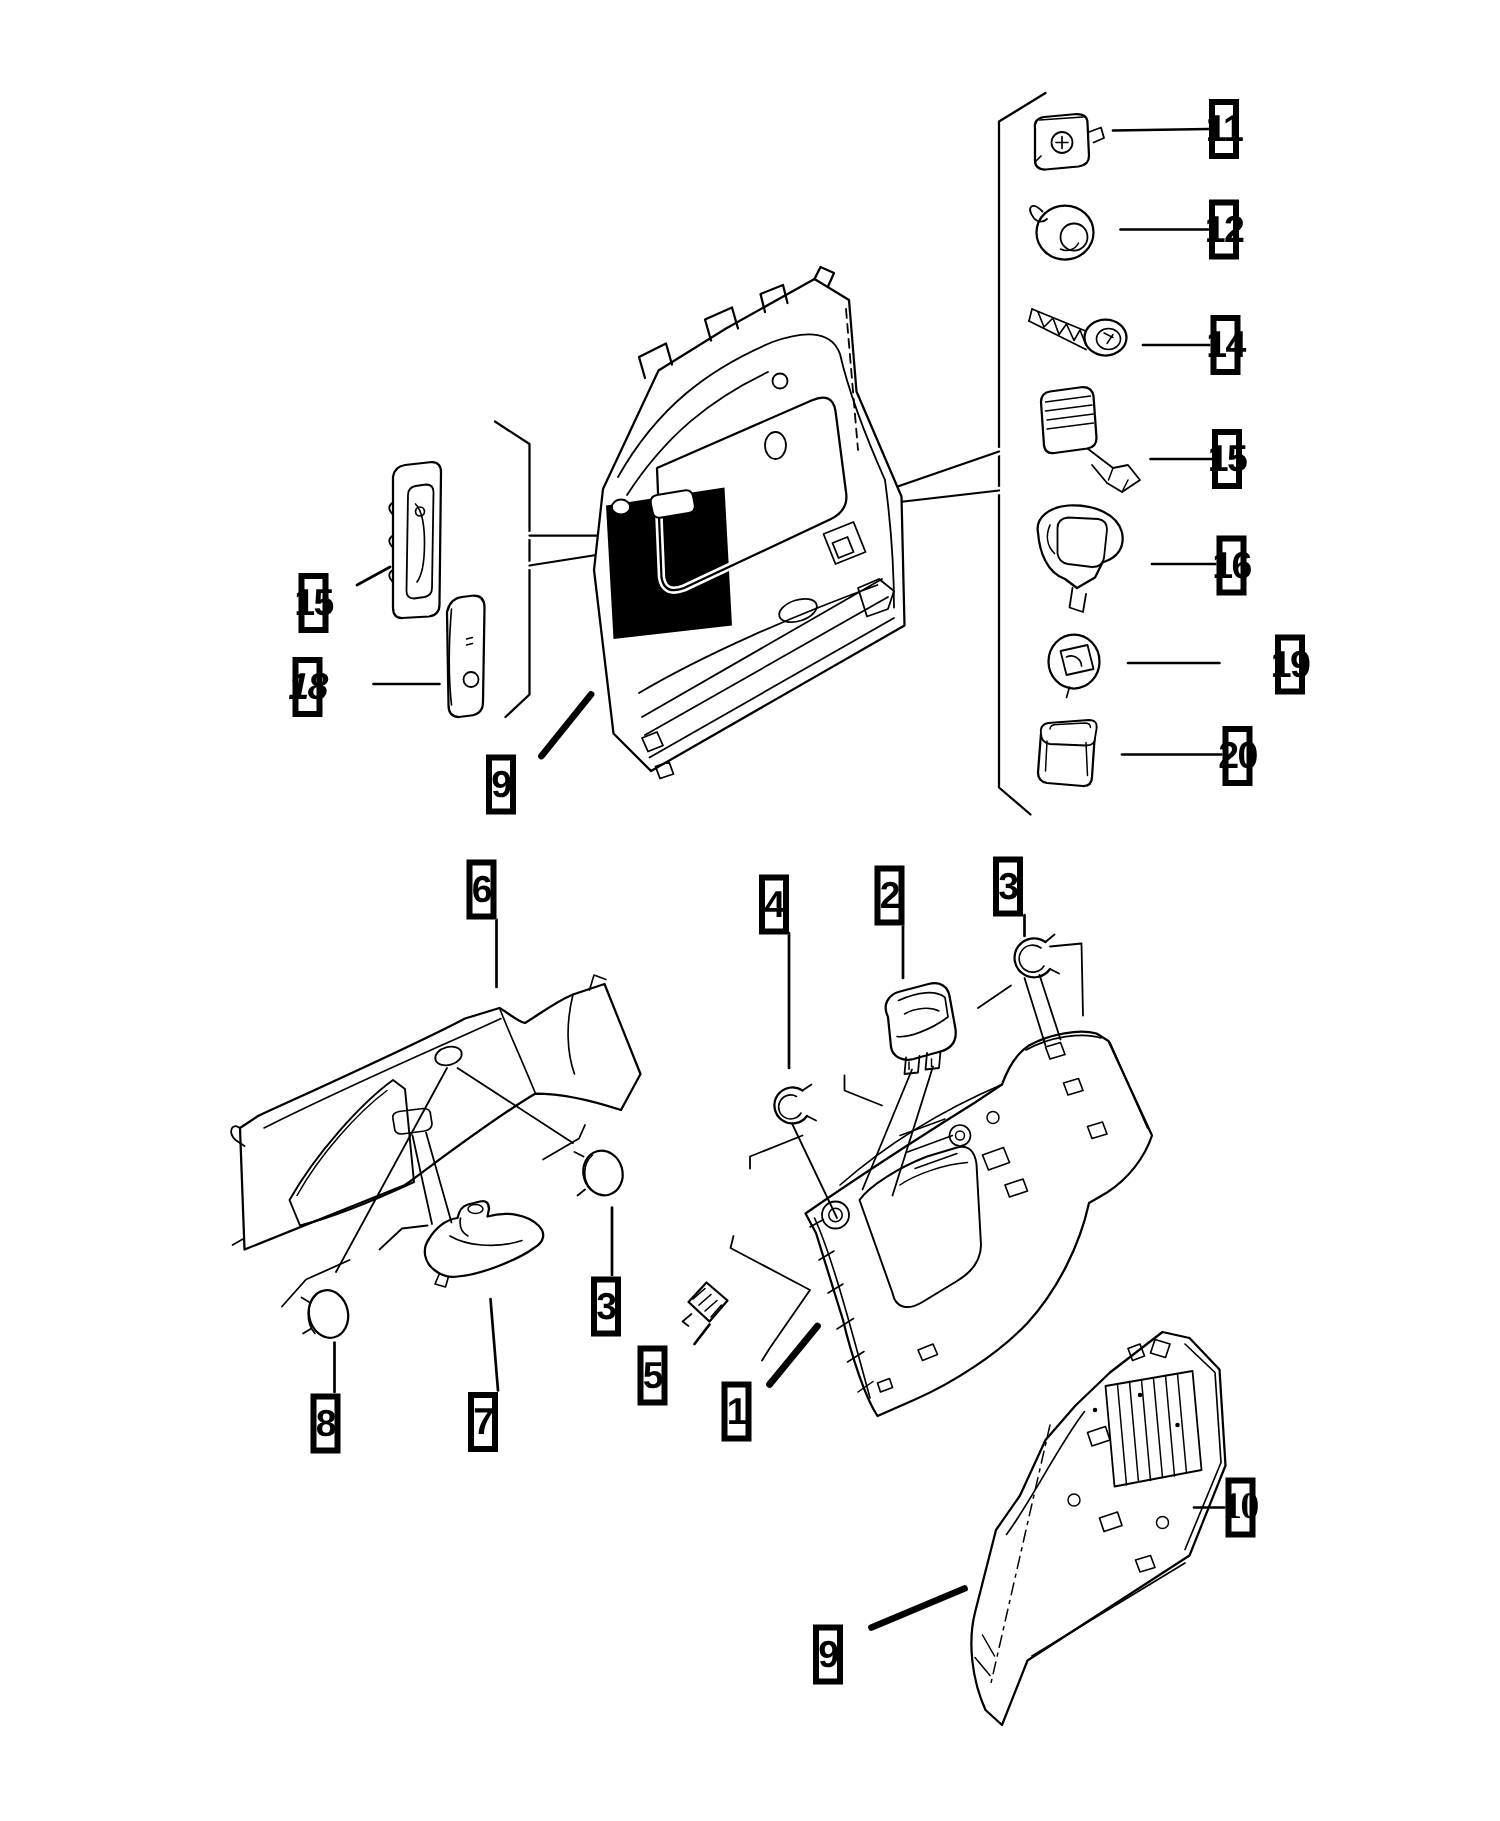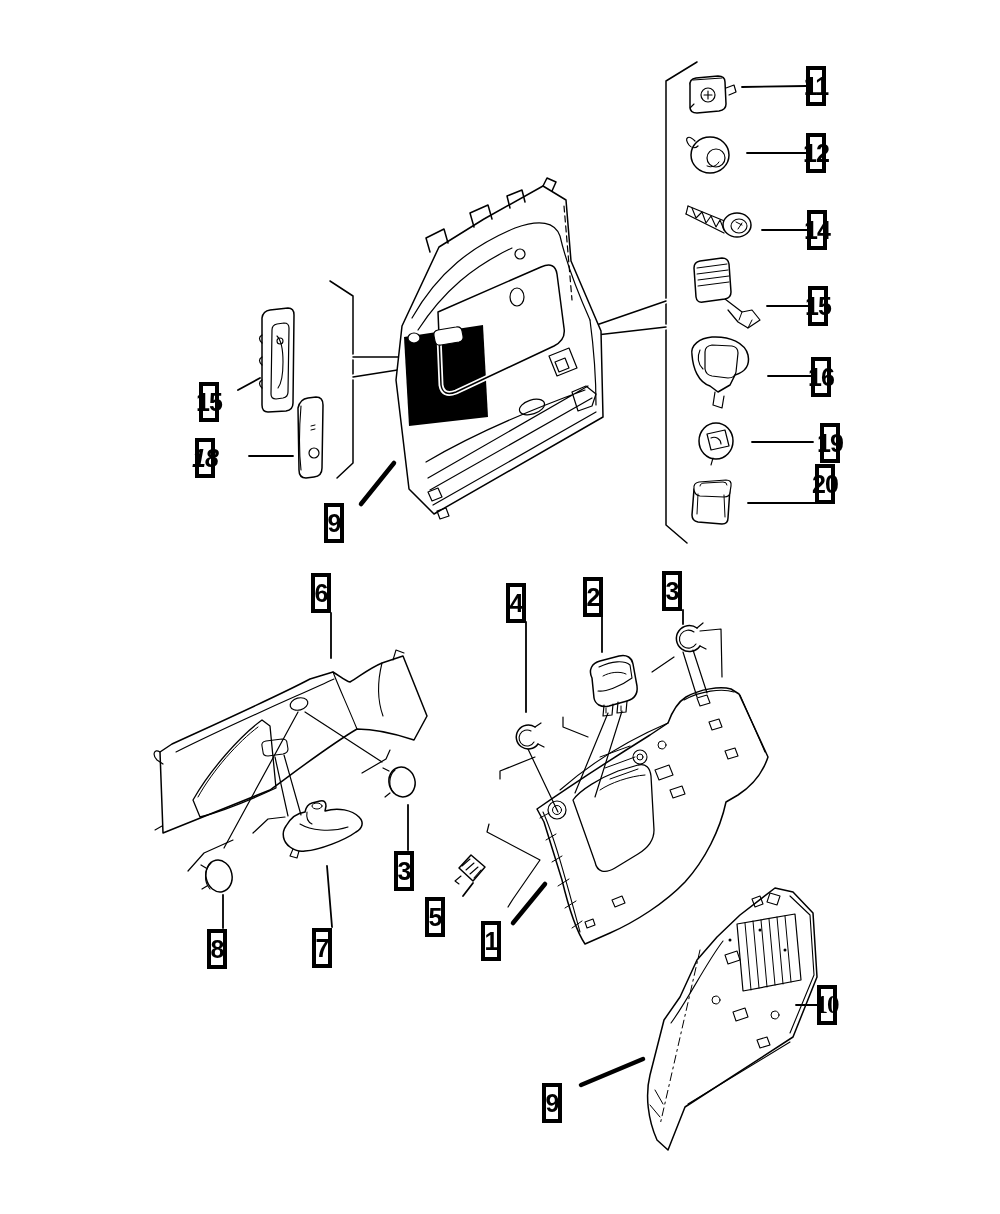--- a/index.html
+++ b/index.html
@@ -309,20 +309,20 @@
     </div>
   <div class="callout" style="left:811px;top:357px;justify-content:center;">
       <span>16</span>
     </div>
   <div class="callout" style="left:199px;top:382px;">
       <span>15</span>
     </div>
   <div class="callout" style="left:195px;top:438px;font-style:italic;">
       <span>18</span>
     </div>
-  <div class="callout" style="left:820px;top:423px;">
+  <div class="callout" style="left:850px;top:423px;">
       <span>19</span>
     </div>
-  <div class="callout" style="left:815px;top:464px;">
+  <div class="callout" style="left:815px;top:484px;">
       <span>20</span>
     </div>
 
 </div>
 
 </body></html>

